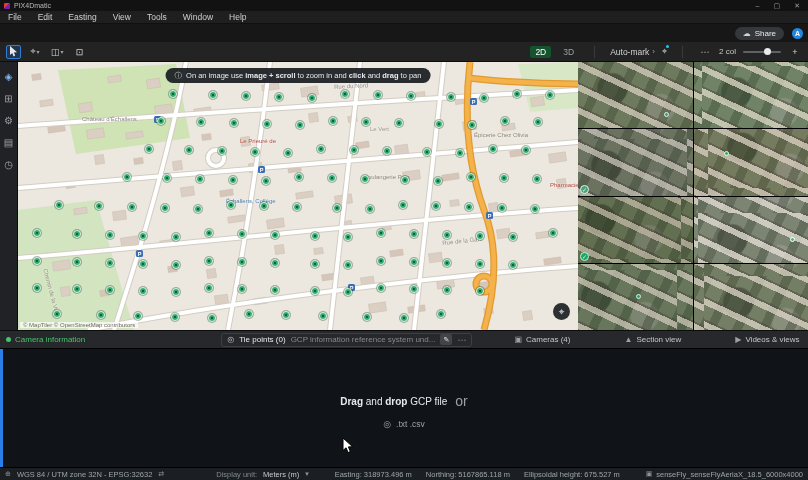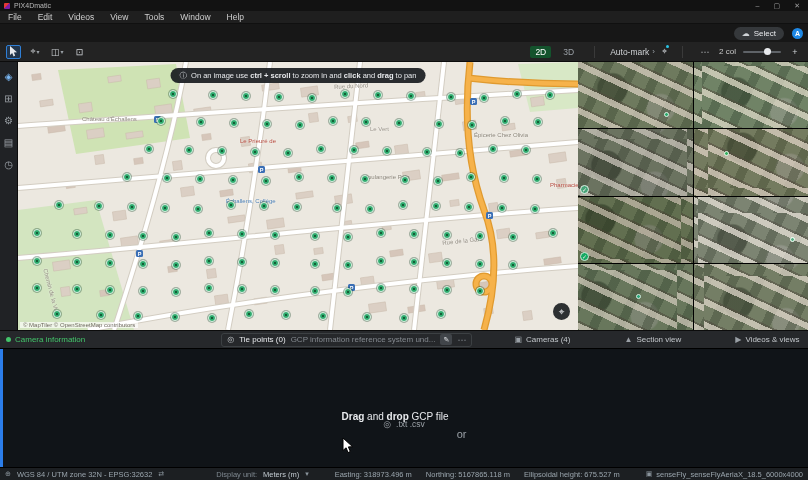--- a/index.html
+++ b/index.html
@@ -88,21 +88,21 @@
   .pencilbtn{width:12px;height:11px;background:#41454a;border-radius:2px;color:#e8eaed;font-size:7px;display:flex;align-items:center;justify-content:center;}
   .morebtn{color:#9aa0a6;font-size:9px;}
   .btab{display:flex;align-items:center;gap:4px;color:#c3c7cb;}
   .btab .bicon{font-size:8px;color:#9aa0a6;}
   .btabs .gap1{width:30px;} .btabs .gap2{width:42px;} .btabs .gap3{width:42px;}
 
   
   .gcp{position:relative;height:119px;background:#101418;border-top:1px solid #000;padding-left:21px;}
   .gcp .accent{position:absolute;left:0;top:0;width:3px;height:100%;background:#2b7de9;}
   .gcp .row1{position:absolute;left:0;right:0;top:44px;display:flex;align-items:center;justify-content:center;gap:8px;color:#e8eaed;font-size:10px;}
-  .gcp .row1 .or{color:#9aa0a6;font-size:11px;margin-top:35px;}
+  .gcp .row1 .or{color:#9aa0a6;font-size:14px;}
   .diskbtn{border:1px solid #5f6368;background:#24282d;border-radius:11px;padding:3px 12px;color:#e8eaed;font-size:9px;}
   .gcp .row2{position:absolute;left:0;right:0;top:70px;display:flex;align-items:center;justify-content:center;gap:5px;color:#9aa0a6;font-size:8.5px;}
   .gcp .row2 .ticon{font-size:9px;}
   .cursor{position:absolute;left:342px;top:88px;z-index:9;}
 
   
   .status{height:13px;background:#1c1f22;border-top:1px solid #000;display:flex;align-items:center;font-size:7.5px;color:#9aa5ad;padding:0 5px;gap:6px;white-space:nowrap;}
   .status .ic{font-size:7px;color:#8a949c;}
   .status .lab{color:#7f8890;}
   .status .val{color:#c3cbd1;}
@@ -122,32 +122,32 @@
     <div class="winctl">
       <span>–</span>
       <span>▢</span>
       <span>✕</span>
     </div>
   </div>
 
   <div class="menubar">
     <span>File</span>
     <span>Edit</span>
-    <span>Videos</span>
+    <span>Easting</span>
     <span>View</span>
     <span>Tools</span>
     <span>Window</span>
     <span>Help</span>
   </div>
 
   <div class="tabrow">
     <span class="spacer"></span>
     <div class="sharebtn">
       <span class="cloud">☁</span>
-      <span>Select</span>
+      <span>Share</span>
     </div>
     <div class="avatar">A</div>
   </div>
 
   <div class="toolbar">
     <div class="tgroup">
       <span class="toolbtn active">
         <svg width="9" height="11" viewBox="0 0 9 11">
             <path d="M1,0 L1,9 L3.2,7 L4.6,10.4 L6.2,9.6 L4.8,6.4 L8,6.2 Z" fill="#e8eaed"></path>
           </svg>
@@ -305,21 +305,21 @@
         <g stroke="#f6b24a" stroke-width="4.5" fill="none">
           <path d="M452,0 C446,52 450,104 466,148 C480,184 478,226 466,268"></path>
           <path d="M450,16 C486,20 524,22 560,22"></path>
           <circle cx="466" cy="222" r="8"></circle>
         </g>
       </svg>
 
       <div class="hintpill">
         <span class="i">ⓘ</span>
         <span>
-          <span>On an image use </span><b>ctrl + scroll</b><span> to zoom in and </span><b>click</b><span> and </span><b>drag</b><span> to pan</span>
+          <span>On an image use </span><b>image + scroll</b><span> to zoom in and </span><b>click</b><span> and </span><b>drag</b><span> to pan</span>
         </span>
       </div>
 
       <div id="markers">
           <div class="tp" style="left: 151px; top: 28px;"></div>
           <div class="tp" style="left: 191px; top: 29px;"></div>
           <div class="tp" style="left: 224px; top: 30px;"></div>
           <div class="tp" style="left: 257px; top: 31px;"></div>
           <div class="tp" style="left: 290px; top: 32px;"></div>
           <div class="tp" style="left: 323px; top: 28px;"></div>

